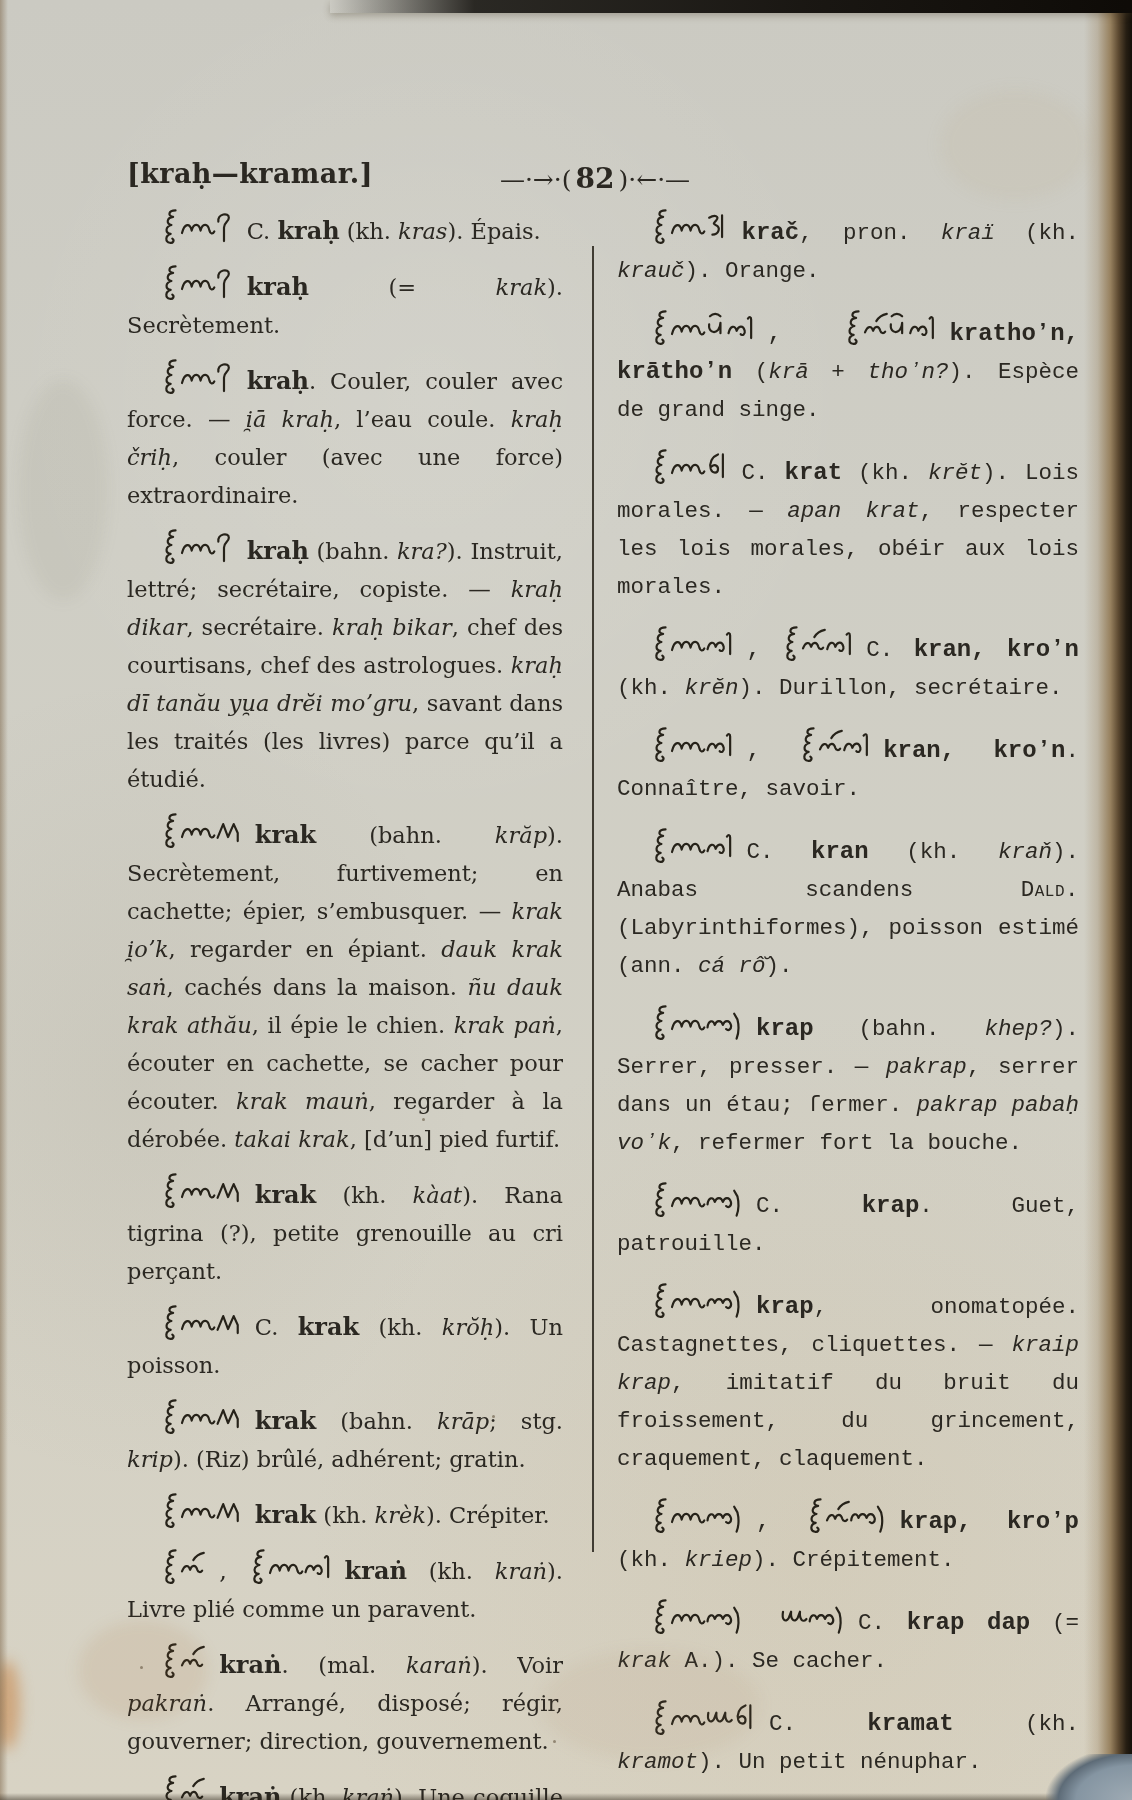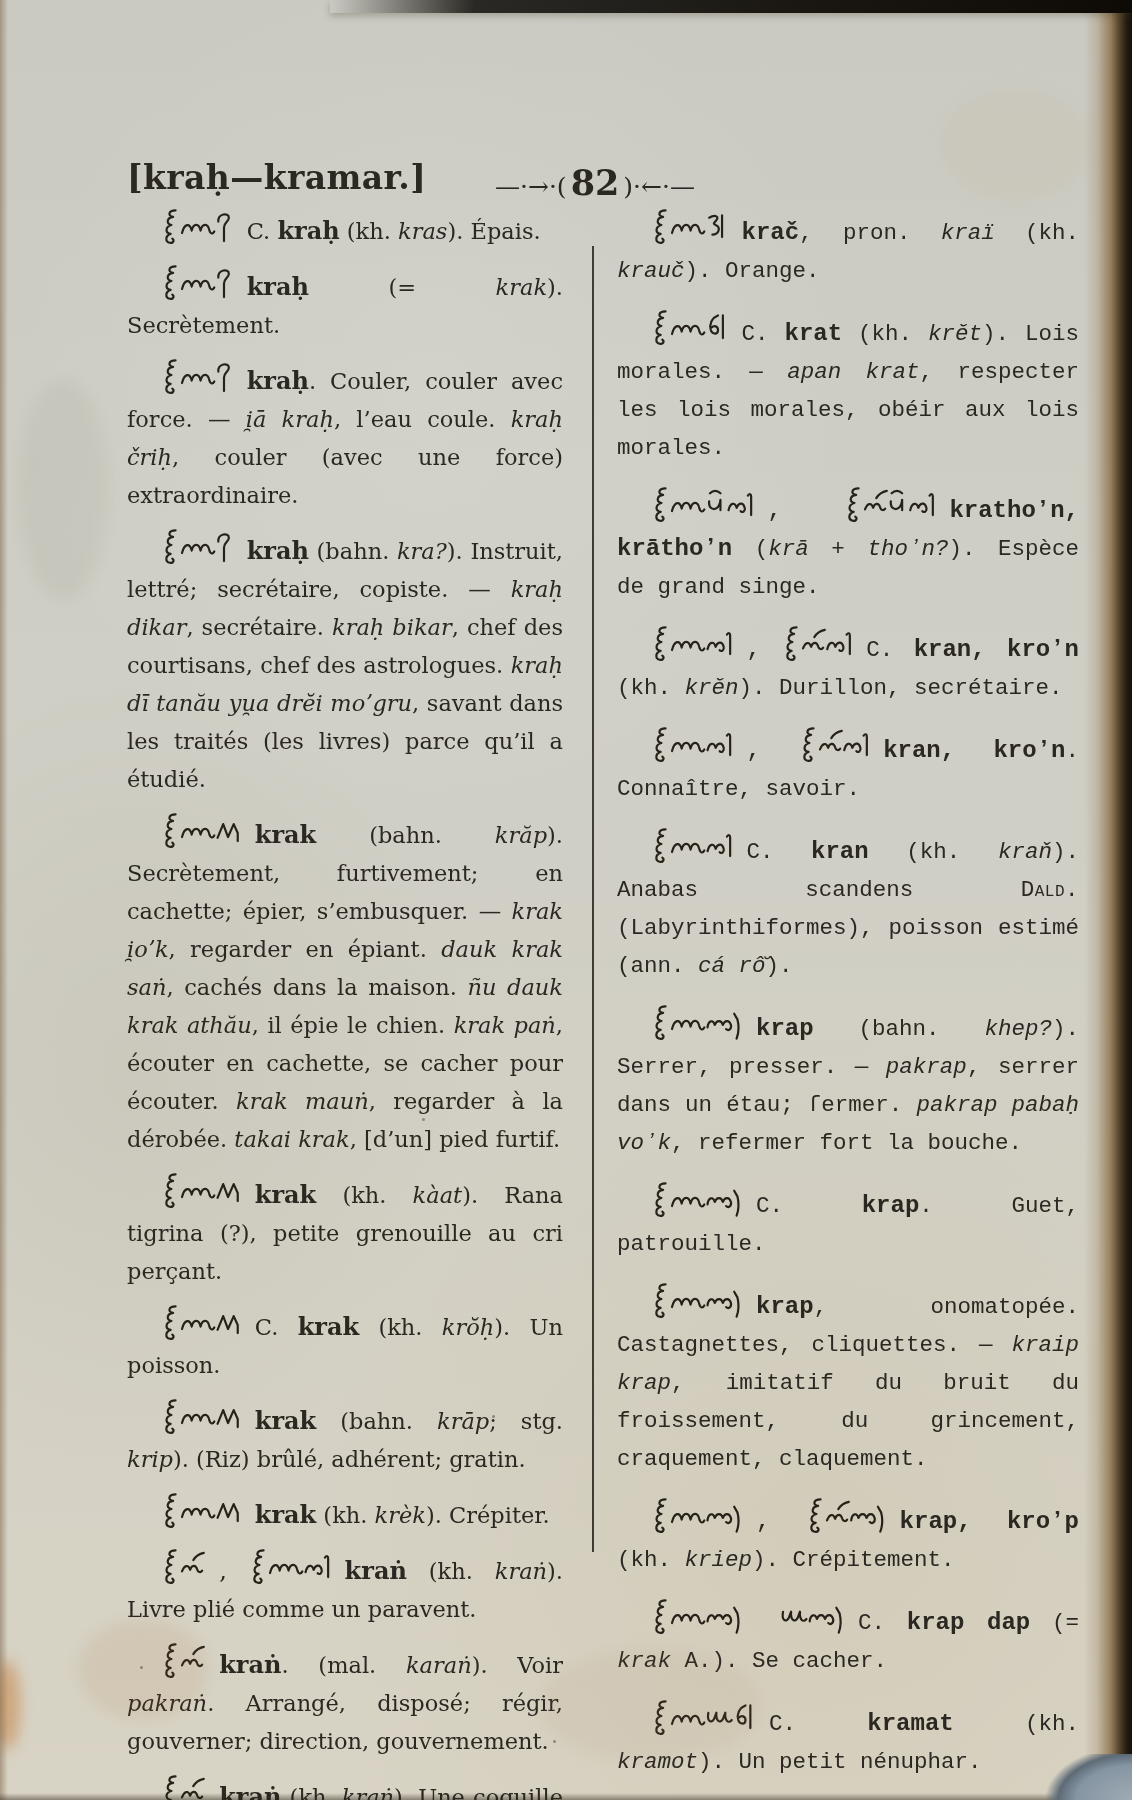--- a/index.html
+++ b/index.html
@@ -16,23 +16,23 @@
     background:linear-gradient(90deg, rgba(14,12,8,0) 0%, rgba(14,12,8,.85) 18%, rgba(16,13,9,.95) 60%, #0e0b07 100%);
     box-shadow:0 3px 7px rgba(70,58,38,.30);}
   #right-edge{position:absolute;top:0;right:0;width:48px;height:100%;
     background:linear-gradient(90deg, rgba(140,115,80,0) 0%, rgba(150,125,88,.30) 28%, #97815f 55%, #5b4830 72%, #261e13 88%, #14100a 100%);}
   #left-edge{position:absolute;top:0;left:0;width:8px;height:100%;
     background:linear-gradient(90deg, rgba(112,86,55,.45), rgba(112,86,55,0));}
   #bottom-edge{position:absolute;bottom:0;left:0;width:100%;height:7px;
     background:linear-gradient(0deg, rgba(40,32,20,.45), rgba(40,32,20,0));}
   #cover-corner{position:absolute;right:0;bottom:0;width:86px;height:46px;
     background:radial-gradient(130% 150% at 100% 100%, #9fabb4 0%, #8595a2 50%, #5d6b77 66%, rgba(60,66,74,0) 78%);}
-  #hdr-range{position:absolute;left:127px;top:158px;font-size:33px;font-weight:bold;letter-spacing:.4px;}
+  #hdr-range{position:absolute;left:127px;top:158px;font-size:27px;font-weight:bold;letter-spacing:.4px;}
   #hdr-page{position:absolute;left:445px;top:162px;width:300px;text-align:center;font-size:25px;white-space:nowrap;}
-  #hdr-page .pgnum{font-weight:bold;margin:0 4px;font-size:35px;}
+  #hdr-page .pgnum{font-weight:bold;margin:0 4px;font-size:28px;}
   #divider{position:absolute;left:592px;top:246px;width:2px;height:1306px;background:#403c33;}
   .col{position:absolute;top:208px;}
   #col-left{left:127px;width:436px;}
   #col-right{left:617px;width:462px;}
   .entry{margin:0 0 14px 0;text-align:justify;text-indent:34px;font-size:22.5px;line-height:38px;}
   #col-right .entry{margin-bottom:19px;font-family:Liberation Mono, monospace;}
   .entry .b{font-weight:bold;font-size:24px;}
   .entry .i{font-style:italic;}
   .entry .sc{font-variant:small-caps;letter-spacing:.5px;}
   .entry .sep{font-size:24px;}
@@ -150,36 +150,36 @@
           <use href="#sym-curl" transform="translate(2,0)"></use>
           <use href="#sym-wacc" transform="translate(24,0)"></use>
         </svg><span class="b">kraṅ</span><span class="p"> (kh. </span><span class="i">kraṅ</span><span class="p">). Une coquille bivalve.</span></p>
     </div>
   <div id="col-right" class="col">
       <p class="entry"><svg viewBox="0 0 96 52" width="96" height="52" class="cham">
           <use href="#sym-curl" transform="translate(2,0)"></use>
           <use href="#sym-wave" transform="translate(24,0)"></use>
           <use href="#sym-ezh" transform="translate(68,0)"></use>
         </svg><span class="b">krač</span><span class="p">, pron. </span><span class="i">kraï</span><span class="p"> (kh. </span><span class="i">krauč</span><span class="p">). Orange.</span></p>
-      <p class="entry"><svg viewBox="0 0 96 52" width="96" height="52" class="cham">
-          <use href="#sym-curl" transform="translate(2,0)"></use>
-          <use href="#sym-wave" transform="translate(24,0)"></use>
-          <use href="#sym-tee" transform="translate(68,0)"></use>
-        </svg><span class="p">C. </span><span class="b">krat</span><span class="p"> (kh. </span><span class="i">krĕt</span><span class="p">). Lois morales. — </span><span class="i">apan krat</span><span class="p">, respecter les lois morales, obéir aux lois morales.</span></p>
       <p class="entry"><svg viewBox="0 0 128 52" width="128" height="52" class="cham">
           <use href="#sym-curl" transform="translate(2,0)"></use>
           <use href="#sym-wave" transform="translate(24,0)"></use>
           <use href="#sym-ubr" transform="translate(68,0)"></use>
           <use href="#sym-loop" transform="translate(94,0)"></use>
         </svg><span class="sep">, </span><svg viewBox="0 0 114 52" width="114" height="52" class="cham">
           <use href="#sym-curl" transform="translate(2,0)"></use>
           <use href="#sym-wacc" transform="translate(24,0)"></use>
           <use href="#sym-ubr" transform="translate(54,0)"></use>
           <use href="#sym-loop" transform="translate(80,0)"></use>
         </svg><span class="b">krathoʼn, krāthoʼn</span><span class="p"> (</span><span class="i">krā + thoʼn?</span><span class="p">). Espèce de grand singe.</span></p>
+      <p class="entry"><svg viewBox="0 0 96 52" width="96" height="52" class="cham">
+          <use href="#sym-curl" transform="translate(2,0)"></use>
+          <use href="#sym-wave" transform="translate(24,0)"></use>
+          <use href="#sym-tee" transform="translate(68,0)"></use>
+        </svg><span class="p">C. </span><span class="b">krat</span><span class="p"> (kh. </span><span class="i">krĕt</span><span class="p">). Lois morales. — </span><span class="i">apan krat</span><span class="p">, respecter les lois morales, obéir aux lois morales.</span></p>
       <p class="entry"><svg viewBox="0 0 102 52" width="102" height="52" class="cham">
           <use href="#sym-curl" transform="translate(2,0)"></use>
           <use href="#sym-wave" transform="translate(24,0)"></use>
           <use href="#sym-loop" transform="translate(68,0)"></use>
         </svg><span class="sep">, </span><svg viewBox="0 0 88 52" width="88" height="52" class="cham">
           <use href="#sym-curl" transform="translate(2,0)"></use>
           <use href="#sym-wacc" transform="translate(24,0)"></use>
           <use href="#sym-loop" transform="translate(54,0)"></use>
         </svg><span class="p">C. </span><span class="b">kran, kroʼn</span><span class="p"> (kh. </span><span class="i">krĕn</span><span class="p">). Durillon, secrétaire.</span></p>
       <p class="entry"><svg viewBox="0 0 102 52" width="102" height="52" class="cham">

